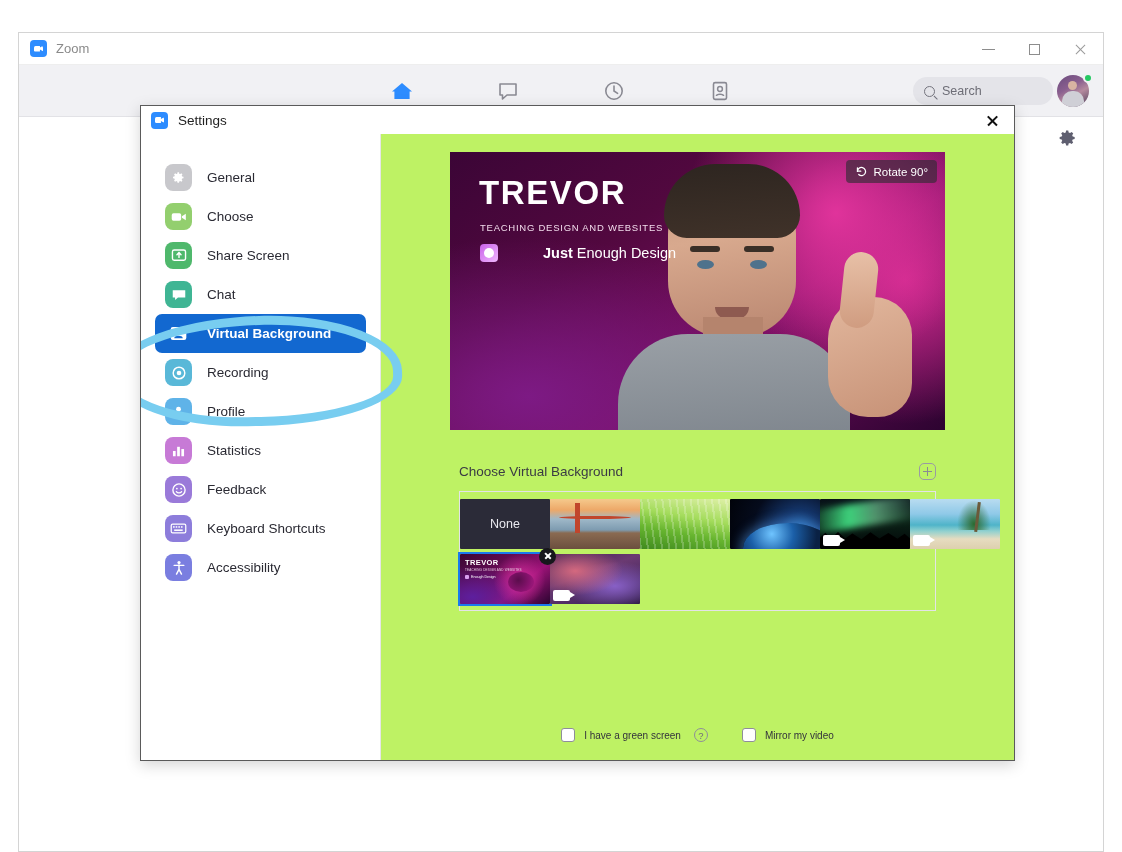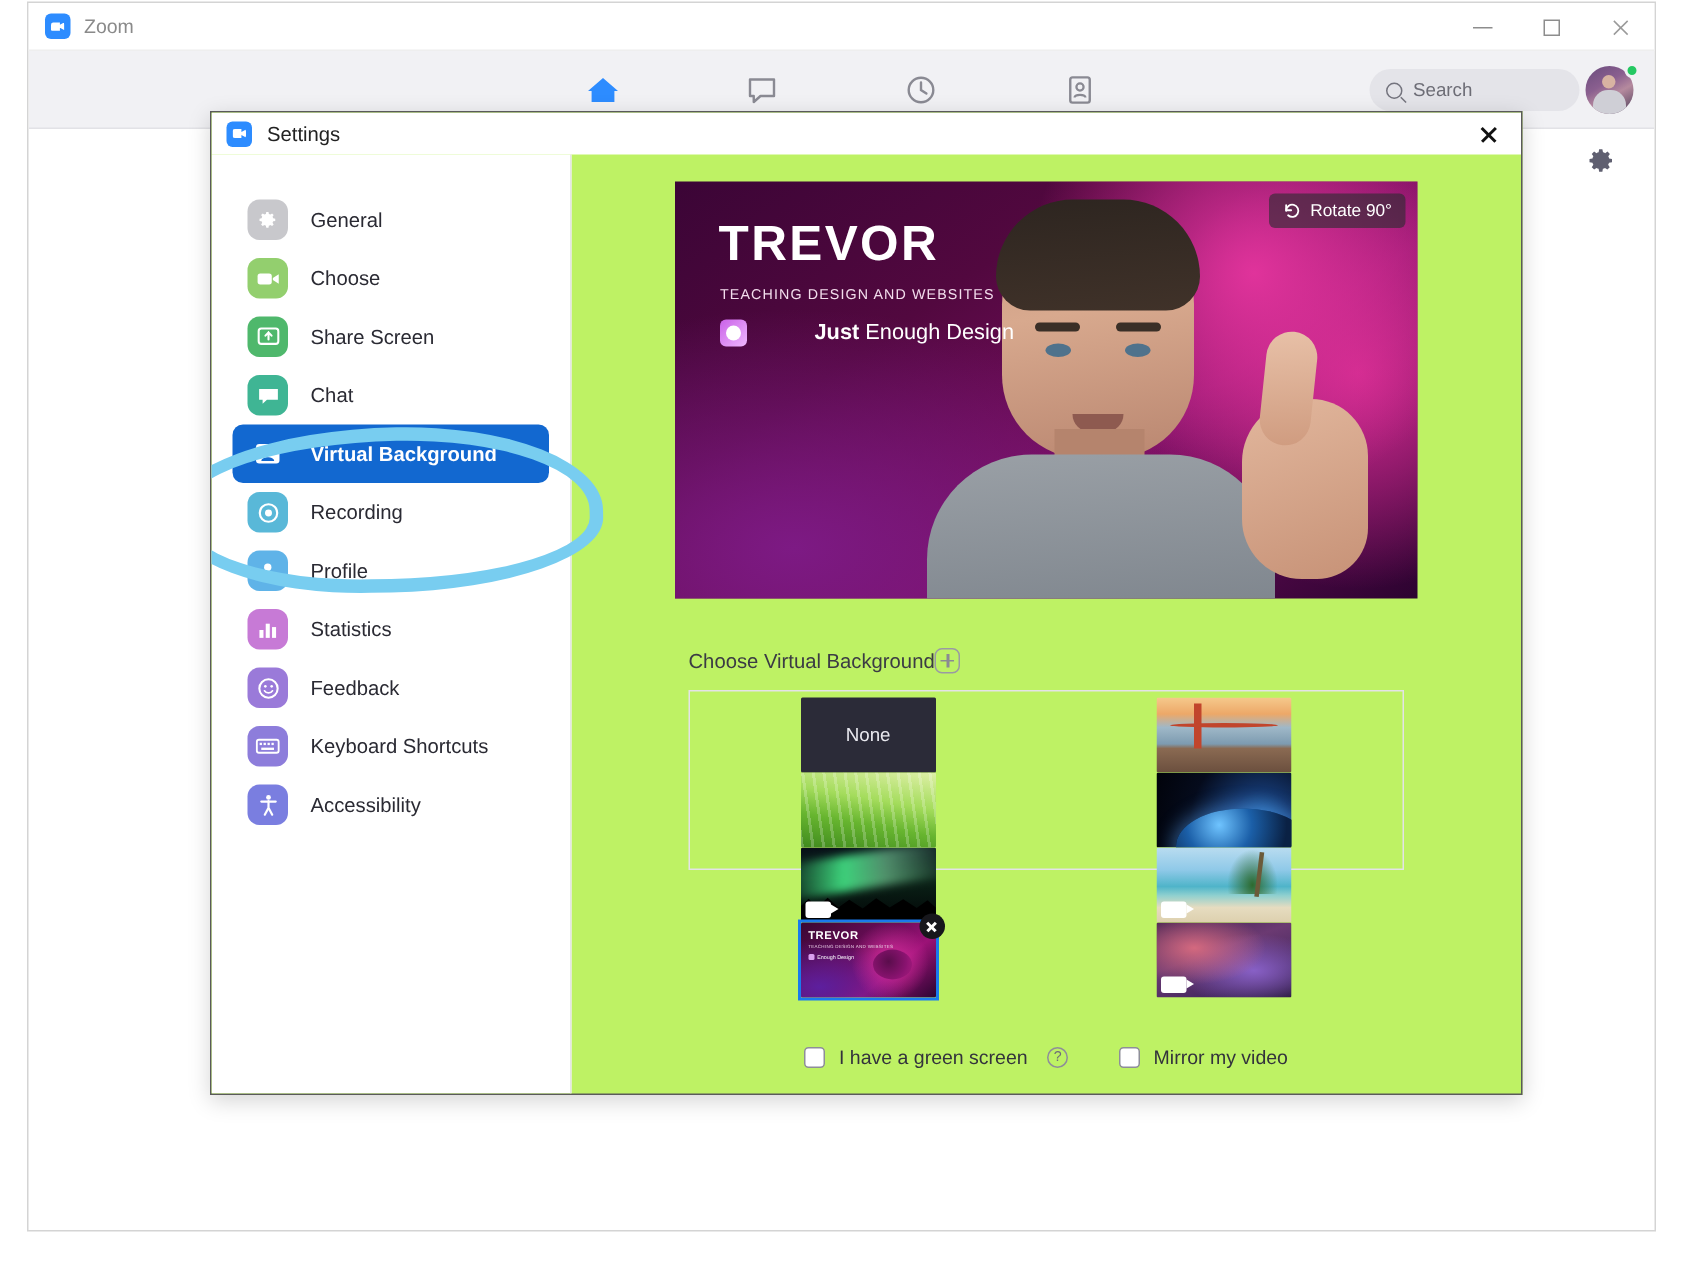--- a/index.html
+++ b/index.html
@@ -6,21 +6,21 @@
   html, body {
     width: 1122px; height: 852px;
     background: #ffffff;
     font-family: "Liberation Sans", sans-serif;
     overflow: hidden;
   }
 
   
   #zoom-window {
     position: absolute;
-    left: 18px; top: 1px;
+    left: 18px; top: 32px;
     width: 1086px; height: 820px;
     background: #ffffff;
     border: 1px solid #d4d4d4;
     overflow: hidden;
   }
   #zoom-titlebar {
     position: relative;
     height: 32px;
     background: #ffffff;
     display: flex; align-items: center;
@@ -323,42 +323,42 @@
     border-radius: 4px;
     display: flex; align-items: center; gap: 6px;
     padding: 0 9px;
   }
   #rotate-label { font-size: 11.5px; color: #ffffff; }
 
   
   #choose-row {
     margin: 33px auto 4px auto;
     width: 477px;
-    display: flex; align-items: center; justify-content: flex-start;
+    display: flex; align-items: center; justify-content: space-between;
   }
   #choose-title { font-size: 13.5px; color: #3b3b44; }
   #add-bg-btn {
     width: 17px; height: 17px;
     border: 1.4px solid #9a9aa3;
     border-radius: 5px;
     position: relative;
   }
   #add-bg-btn::before, #add-bg-btn::after {
     content:""; position:absolute; background:#8a8a93;
   }
   #add-bg-btn::before { left: 3px; top: 6.8px; width: 9px; height: 1.6px; }
   #add-bg-btn::after  { top: 3px; left: 6.8px; height: 9px; width: 1.6px; }
 
   
   #bg-grid {
     margin: 11px auto 0 auto;
     width: 477px; height: 120px;
     border: 1px solid #e3e3e6;
     display: grid;
-    grid-template-columns: repeat(2, 1fr);
+    grid-template-columns: repeat(6, 1fr);
     grid-template-rows: repeat(2, 1fr);
     align-items: center; justify-items: center;
     padding: 4px 0;
   }
   .thumb {
     position: relative;
     width: 90px; height: 50px;
     overflow: visible;
   }
   .thumb .surface {
@@ -510,21 +510,21 @@
     display: flex; justify-content: center; gap: 34px;
     align-items: center;
   }
   .chk-row { display:flex; align-items:center; gap:9px; }
   .chk-box {
     width: 14px; height: 14px;
     border: 1.4px solid #8e8e99;
     border-radius: 3px;
     background: #fff;
   }
-  .chk-label { font-size: 13px; color: #33333c; }
+  .chk-label { font-size: 10px; color: #33333c; }
   .help-icon {
     width: 14px; height: 14px; border-radius: 50%;
     border: 1.3px solid #8e8e99;
     font-size: 9.5px; color: #6e6e78;
     display:flex; align-items:center; justify-content:center;
     margin-left: 4px;
   }
 </style>
 </head>
 <body>

